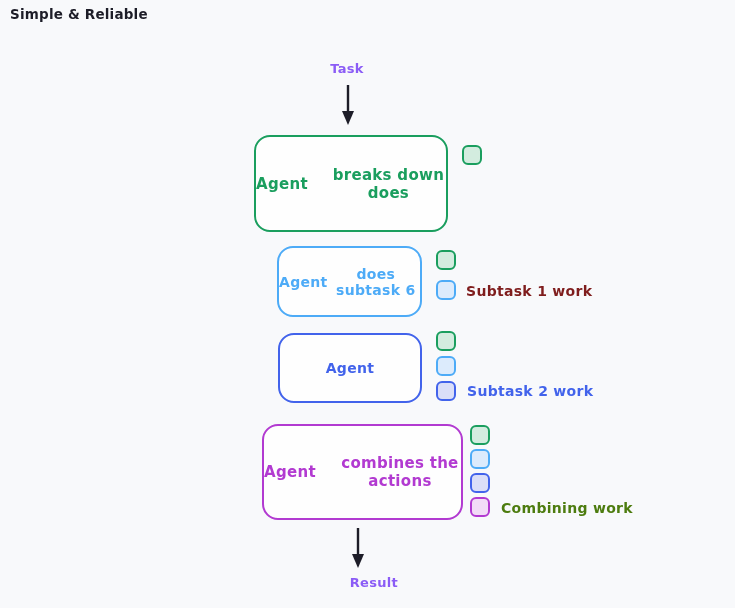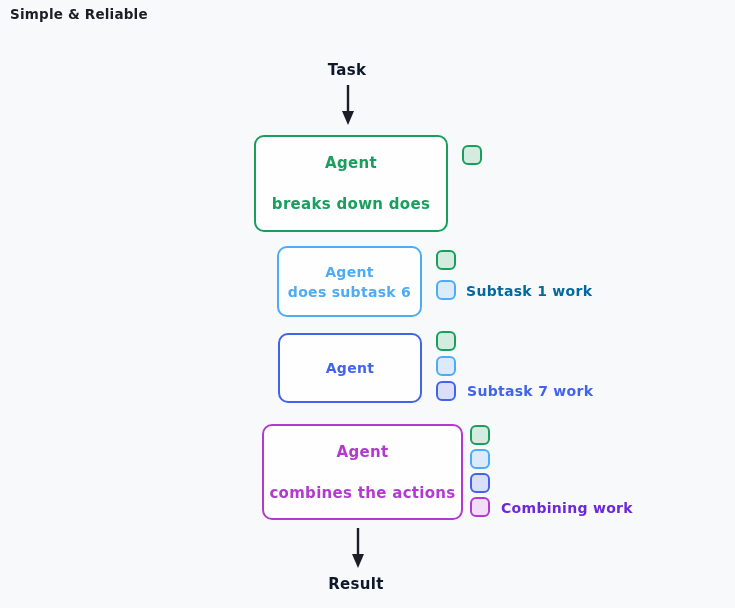--- a/index.html
+++ b/index.html
@@ -16,35 +16,35 @@
   .title {
     position: absolute;
     left: 10px; top: 6px;
     font-size: 13.5px;
     letter-spacing: 0.2px;
     color: #1d1d28;
   }
   .flow-label {
     position: absolute;
     text-align: center;
-    font-size: 15px;
-    color: #0f172a;
+    font-size: 13px;
+    color: #8b5cf6;
     letter-spacing: 0.3px;
   }
   .task-label   { left: 305px; top: 61px;  width: 84px; }
-  .result-label { left: 314px; top: 575px; width: 84px; }
+  .result-label { left: 314px; top: 575px; width: 84px; text-align: right; }
   .arrow { position: absolute; }
   .arrow-task   { left: 338px; top: 84px; }
   .arrow-result { left: 348px; top: 527px; }
   .agent-box {
     position: absolute;
     background: #fefefe;
-    border-radius: 10px;
+    border-radius: 16px;
     display: flex;
-    flex-direction: column;
+    flex-direction: row;
     align-items: center;
     justify-content: center;
     text-align: center;
     letter-spacing: 0.3px;
   }
   .box-breakdown {
     left: 254px; top: 135px; width: 194px; height: 97px;
     border: 2px solid #1a9e5e; color: #1a9e5e;
     font-size: 15px; gap: 23px;
   }
@@ -73,23 +73,23 @@
   .chip.indigo { border: 2.5px solid #4263eb; background: #dadef8; }
   .chip.purple { border: 2.5px solid #b23ad1; background: #f2dcf7; }
   .context-label {
     position: absolute;
     font-size: 14px;
     line-height: 20px;
     letter-spacing: 0.3px;
     white-space: nowrap;
   }
   .context-label.green  { color: #1a9e5e; left: 494px; top: 145px; }
-  .context-label.blue   { color: #0369a1; left: 466px; top: 281px; }
+  .context-label.blue   { color: #7f1d1d; left: 466px; top: 281px; }
   .context-label.indigo { color: #4263eb; left: 467px; top: 381px; }
-  .context-label.purple { color: #6d28d9; left: 501px; top: 498px; text-align: center; }
+  .context-label.purple { color: #4d7c0f; left: 501px; top: 498px; text-align: center; }
 </style>
 </head>
 <body>
 
 <div class="canvas">
 
   <div class="title">Simple &amp; Reliable</div>
 
   <div class="flow-label task-label">Task</div>
   <svg class="arrow arrow-task" width="20" height="42" viewBox="0 0 20 42">
@@ -110,21 +110,21 @@
   <div class="chip green" style="left:436px; top:250px;"></div>
   <div class="chip blue" style="left:436px; top:280px;"></div>
   <div class="context-label blue">Subtask 1 work</div>
 
   <div class="agent-box box-subtask2">
     <div>Agent</div>
   </div>
   <div class="chip green" style="left:436px; top:331px;"></div>
   <div class="chip blue" style="left:436px; top:356px;"></div>
   <div class="chip indigo" style="left:436px; top:381px;"></div>
-  <div class="context-label indigo">Subtask 7 work</div>
+  <div class="context-label indigo">Subtask 2 work</div>
 
   <div class="agent-box box-combine">
     <div>Agent</div>
     <div>combines the actions</div>
   </div>
   <div class="chip green" style="left:470px; top:425px;"></div>
   <div class="chip blue" style="left:470px; top:449px;"></div>
   <div class="chip indigo" style="left:470px; top:473px;"></div>
   <div class="chip purple" style="left:470px; top:497px;"></div>
   <div class="context-label purple">Combining work</div>

